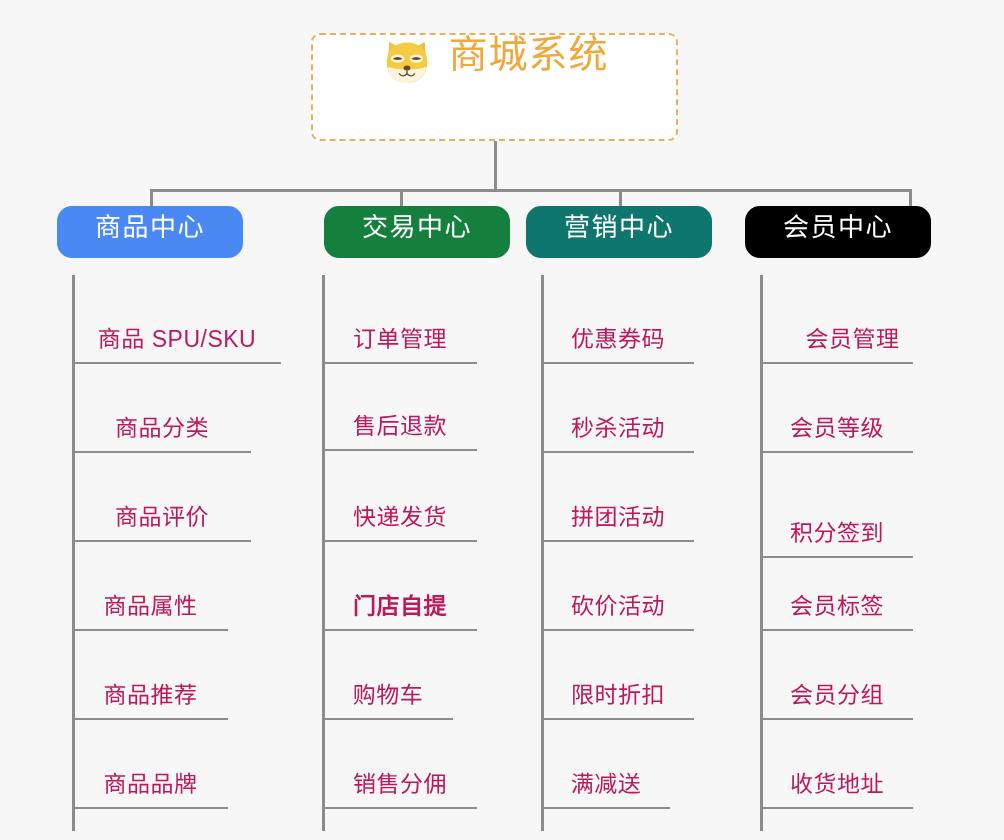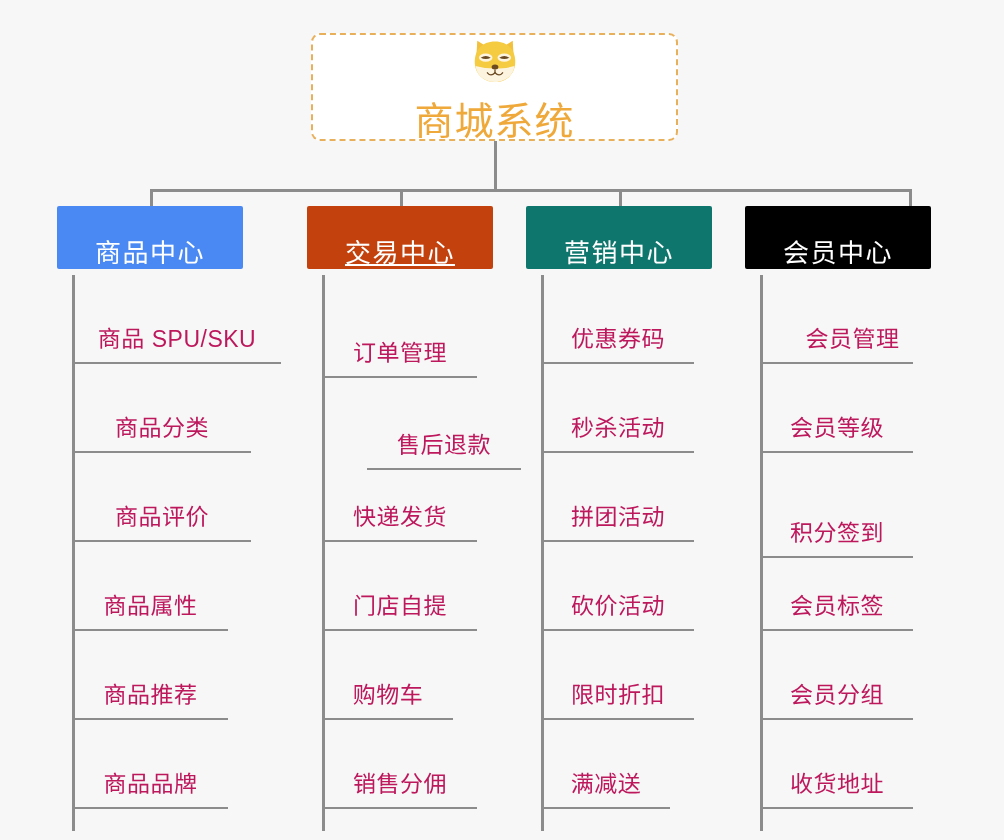--- a/index.html
+++ b/index.html
@@ -27,24 +27,22 @@
     position: absolute;
     left: 311px;
     top: 33px;
     width: 367px;
     height: 108px;
     box-sizing: border-box;
     background: #ffffff;
     border: 2px dashed #e9b05c;
     border-radius: 9px;
     display: flex;
-    align-items: center;
     justify-content: center;
     gap: 14px;
-    flex-direction: column;
   }
   .root-icon {
     width: 54px;
     height: 54px;
     flex: 0 0 54px;
     position: relative;
     display: block;
   }
   .root-icon svg { display: block; width: 54px; height: 54px; }
   .root-title {
@@ -61,24 +59,24 @@
     position: absolute;
     background: #8c8c8c;
   }
   .conn-v { width: 3px; }
   .conn-h { height: 3px; }
 
   
   .cat-box {
     position: absolute;
     box-sizing: border-box;
-    height: 63px;
-    border-radius: 2px;
+    height: 52px;
+    border-radius: 15px;
     display: flex;
-    align-items: flex-end;
+    align-items: flex-start;
     justify-content: center;
     color: #ffffff;
     font-size: 26px;
     letter-spacing: 1.5px;
     white-space: nowrap;
   }
 
   
   .leaf-col {
     position: absolute;
@@ -142,21 +140,21 @@
   <div class="conn conn-v" style="left:494px; top:141px; height:50px;"></div>
   <div class="conn conn-h" style="left:150px; top:189px; width:762px;"></div>
   <div class="conn conn-v" style="left:150px; top:189px; height:17px;"></div>
   <div class="conn conn-v" style="left:400px; top:189px; height:17px;"></div>
   <div class="conn conn-v" style="left:619px; top:189px; height:17px;"></div>
   <div class="conn conn-v" style="left:909px; top:189px; height:17px;"></div>
 
   <div class="cat-box" style="left:57px; top:206px; width:186px; background:#4a89f3;">
     <span>商品中心</span>
   </div>
-  <div class="cat-box" style="left:307px; top:206px; width:186px; background:#c2410c;text-decoration:underline;">
+  <div class="cat-box" style="left:324px; top:206px; width:186px; background:#15803d;">
     <span>交易中心</span>
   </div>
   <div class="cat-box" style="left:526px; top:206px; width:186px; background:#0f766e;">
     <span>营销中心</span>
   </div>
   <div class="cat-box" style="left:745px; top:206px; width:186px; background:#000000;">
     <span>会员中心</span>
   </div>
 
   <div class="leaf-col" style="left:72px;">
@@ -176,30 +174,30 @@
     <div class="leaf-item" style="top:356px; width:155px;">
         <span>商品推荐</span>
       </div>
     <div class="leaf-item" style="top:445px; width:155px;">
         <span>商品品牌</span>
       </div>
   </div>
 
   <div class="leaf-col" style="left:322px;">
     <div class="leaf-spine" style="height:556px;"></div>
-    <div class="leaf-item" style="top:0px;   width:154px;margin-top:14px;">
+    <div class="leaf-item" style="top:0px;   width:154px;">
         <span>订单管理</span>
       </div>
-    <div class="leaf-item" style="top:106px;  width:154px;margin-left:44px;">
+    <div class="leaf-item" style="top:87px;  width:154px;">
         <span>售后退款</span>
       </div>
     <div class="leaf-item" style="top:178px; width:154px;">
         <span>快递发货</span>
       </div>
-    <div class="leaf-item" style="top:267px; width:154px;">
+    <div class="leaf-item" style="top:267px; width:154px;font-weight:bold;">
         <span>门店自提</span>
       </div>
     <div class="leaf-item" style="top:356px; width:130px;">
         <span>购物车</span>
       </div>
     <div class="leaf-item" style="top:445px; width:154px;">
         <span>销售分佣</span>
       </div>
   </div>
 

